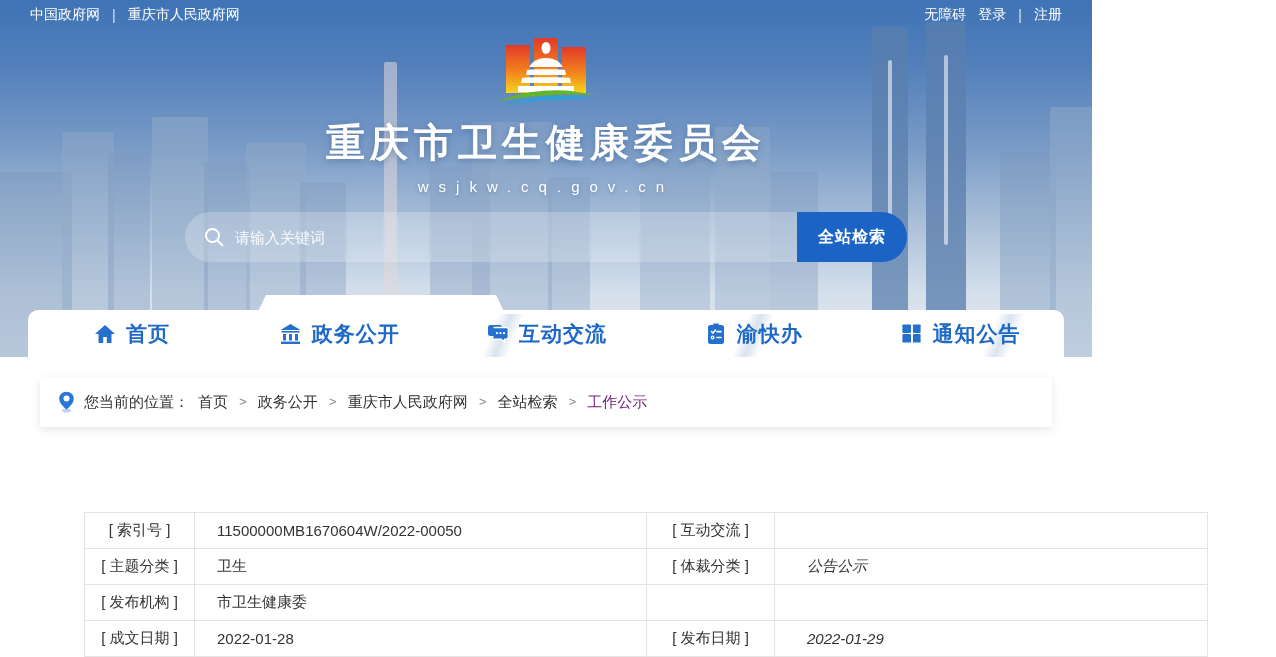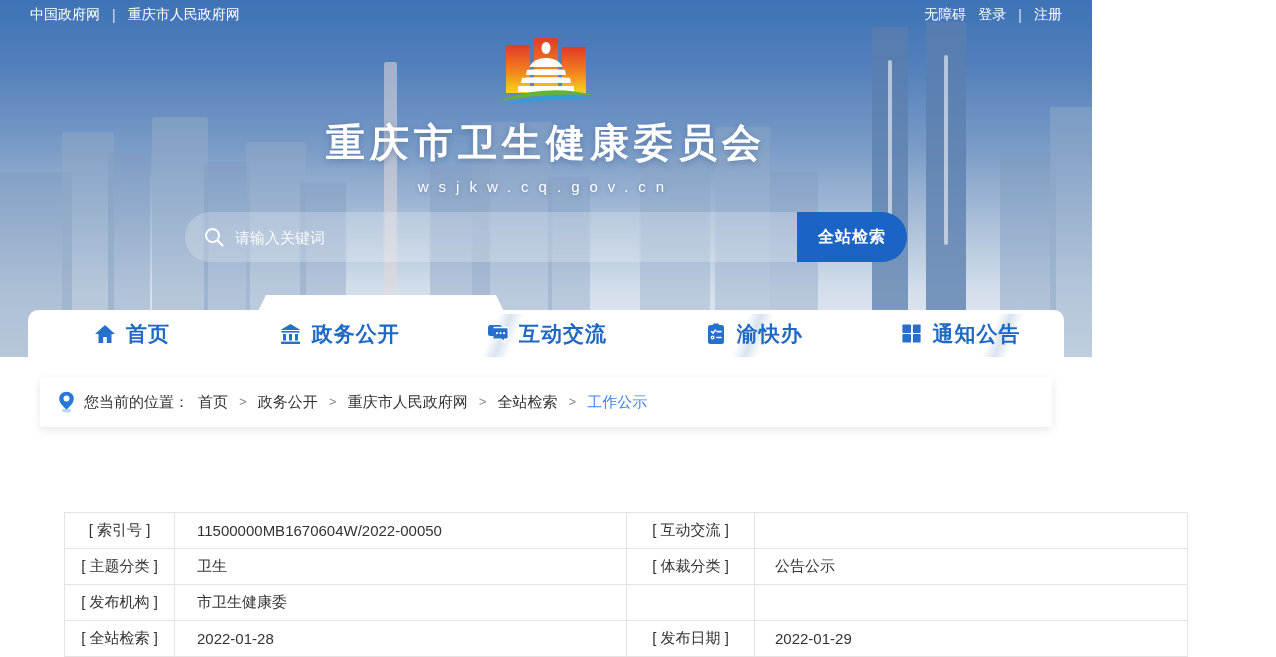--- a/index.html
+++ b/index.html
@@ -49,28 +49,28 @@
     background:linear-gradient(90deg,rgba(160,185,215,0),rgba(160,185,215,.40),rgba(160,185,215,0)); }
 
   
   .content { position:relative; width:100%; height:300px; background:#fff; }
   .crumbcard { position:relative; margin:20px 40px 0; height:50px; background:#fff;
     box-shadow:0 3px 9px rgba(70,90,120,.14); border-radius:2px;
     display:flex; align-items:center; padding:0 18px; gap:9px;font-family:Liberation Mono, monospace; }
   .crumbcard .ctext { font-size:15px; color:#333; }
   .crumbcard .csep { font-size:13px; color:#8a8a8a; padding:0 2px; }
   .crumb { font-size:15px; color:#333; text-decoration:none; }
-  .crumb.current { color:#3b82f6; }
-
-  .doctable { position:absolute; left:64px; top:135px; width:1124px; border-collapse:collapse; }
+  .crumb.current { color:#701a75; }
+
+  .doctable { position:absolute; left:84px; top:135px; width:1124px; border-collapse:collapse; }
   .doctable td { border:1px solid #e4e4e4; height:36px; font-size:15px; color:#333; background:#fff; }
   .doctable td.lbl { text-align:center; width:110px; white-space:nowrap; }
   .doctable td.lbl2 { text-align:center; width:128px; white-space:nowrap; }
   .doctable td.val { padding-left:22px; width:452px; }
-  .doctable td.val2 { padding-left:20px; }
+  .doctable td.val2 { padding-left:32px;font-style:italic; }
 </style>
 </head>
 <body>
 
 <div class="page">
 
   <div class="header">
 
     <div class="city">
       <div class="bldg" style="left:0;width:72px;height:185px;background:rgba(125,153,189,.45)"></div>
@@ -241,21 +241,21 @@
           <td class="lbl2">[ 体裁分类 ]</td>
           <td class="val2">公告公示</td>
         </tr>
         <tr>
           <td class="lbl">[ 发布机构 ]</td>
           <td class="val">市卫生健康委</td>
           <td class="lbl2"></td>
           <td class="val2"></td>
         </tr>
         <tr>
-          <td class="lbl">[ 全站检索 ]</td>
+          <td class="lbl">[ 成文日期 ]</td>
           <td class="val">2022-01-28</td>
           <td class="lbl2">[ 发布日期 ]</td>
           <td class="val2">2022-01-29</td>
         </tr>
       </tbody>
     </table>
   </div>
 </div>
 
 </body></html>

